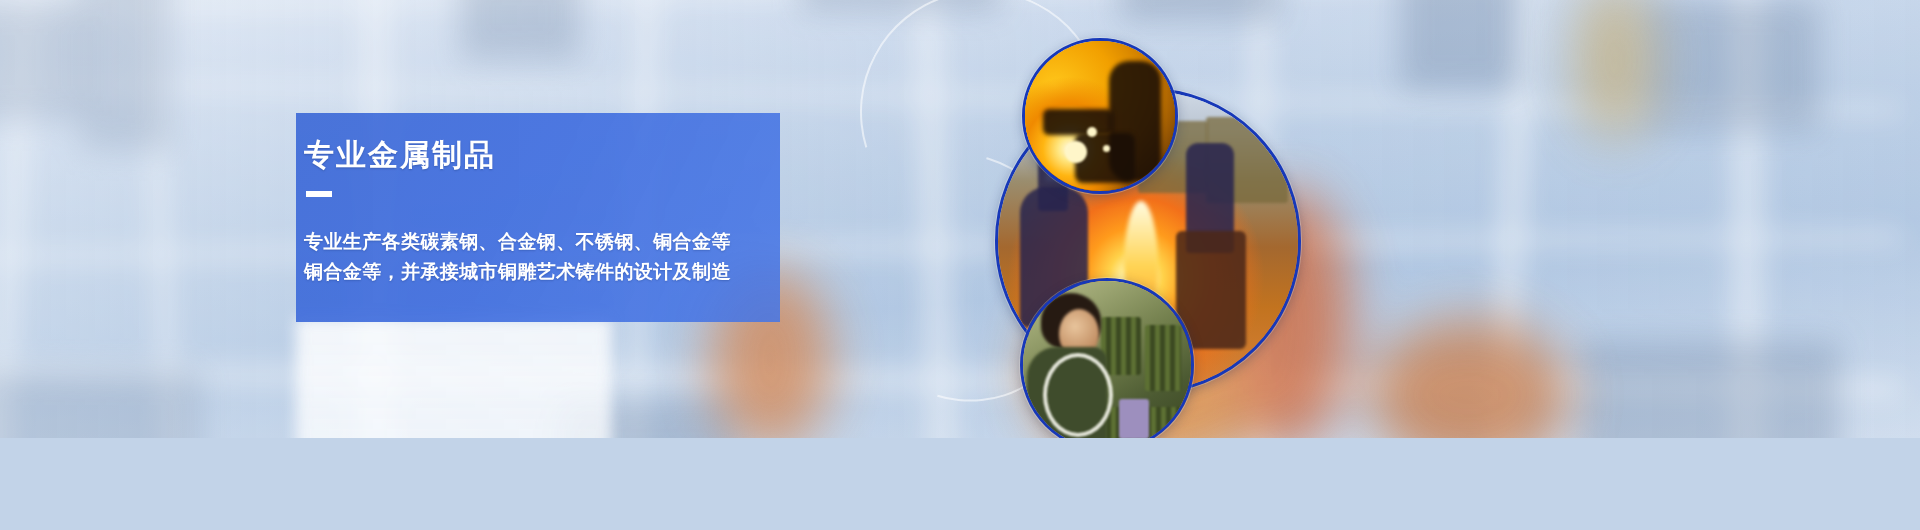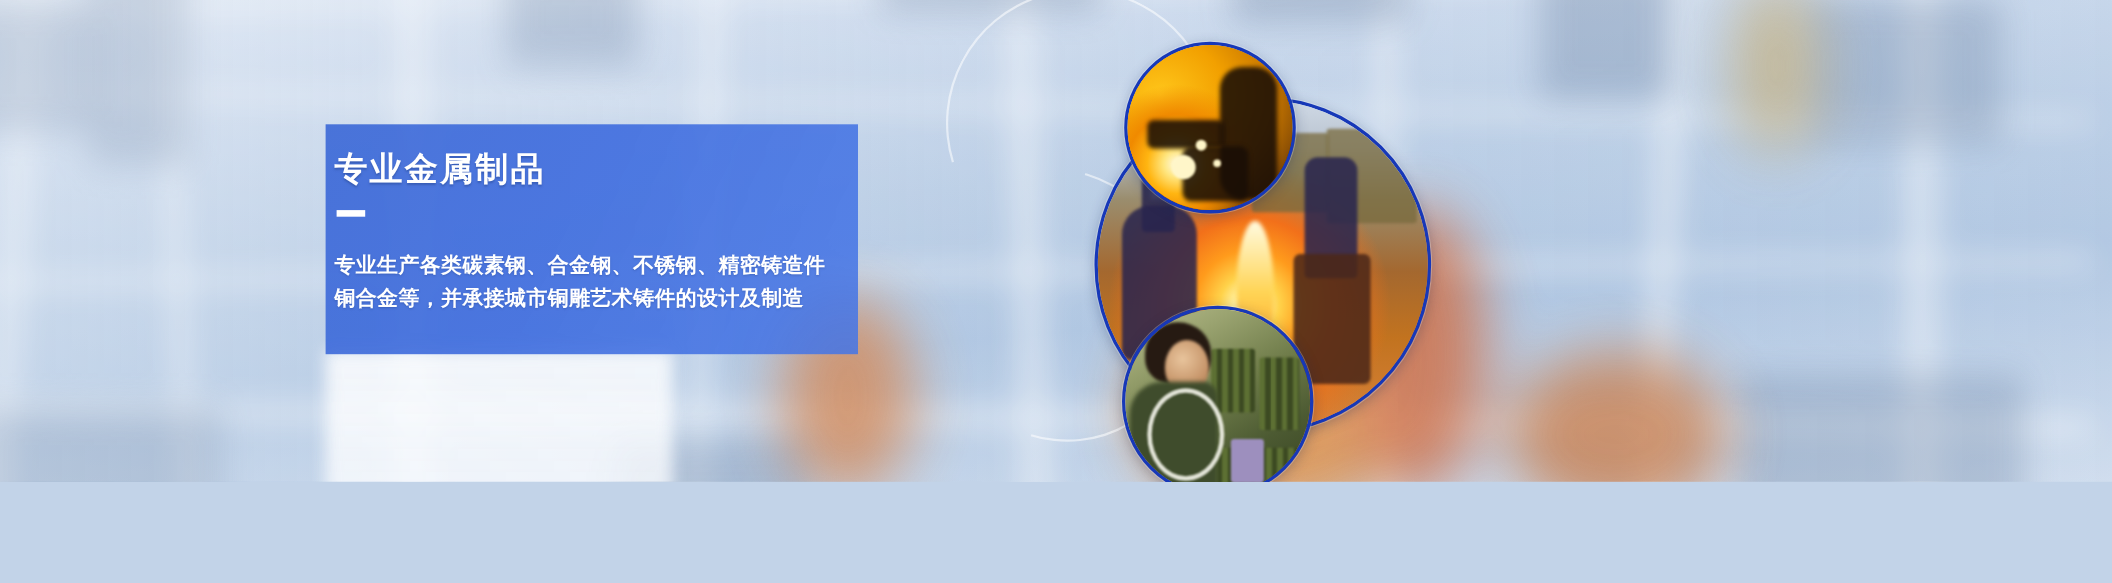--- a/index.html
+++ b/index.html
@@ -188,19 +188,19 @@
         <div class="blk" style="left:96px;top:118px;width:30px;height:40px;"></div>
       </div>
     </div>
   </div>
 
   <div class="panel">
     <div class="panel-inner">
       <div class="panel-title">专业金属制品</div>
       <div class="panel-dash"></div>
       <div class="panel-body">
-        <span>专业生产各类碳素钢、合金钢、不锈钢、精密铸造件</span>
+        <span>专业生产各类碳素钢、合金钢、不锈钢、铜合金等</span>
         <span>铜合金等，并承接城市铜雕艺术铸件的设计及制造</span>
       </div>
     </div>
   </div>
 
 </div>
 
 </body></html>

